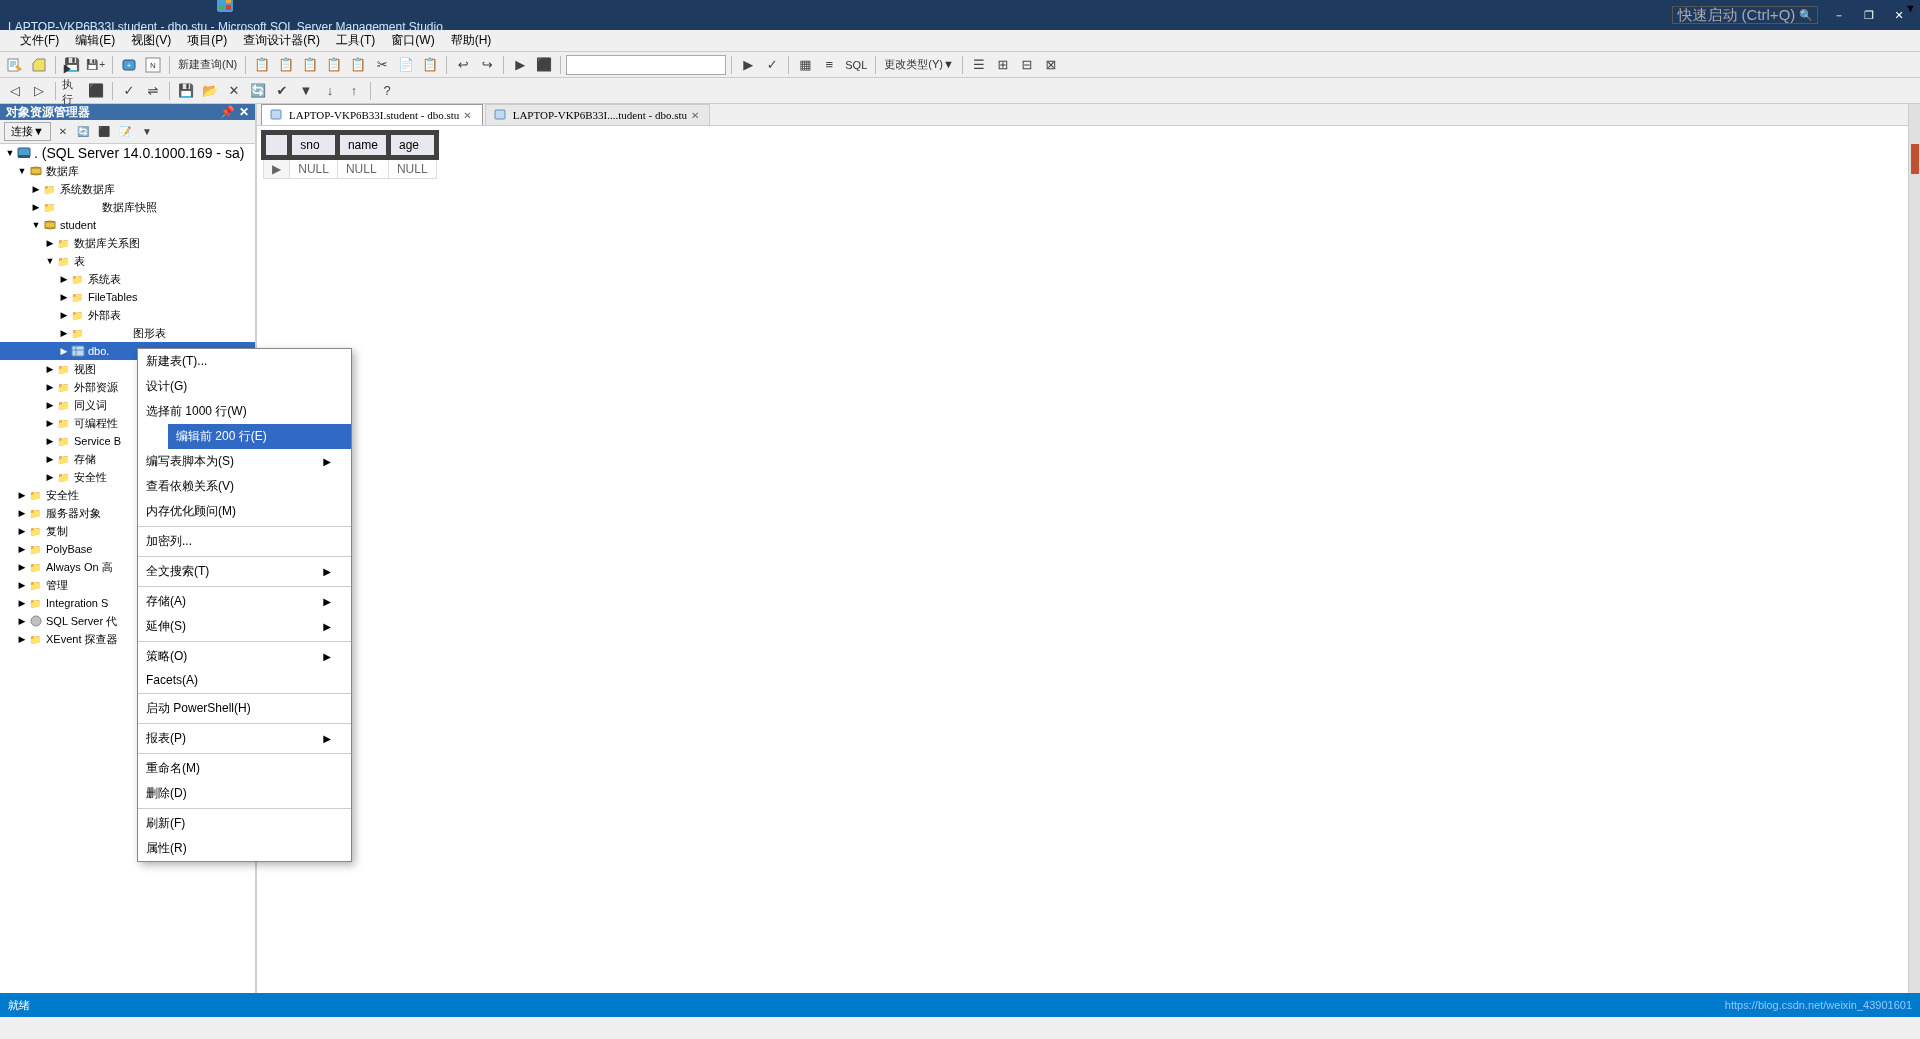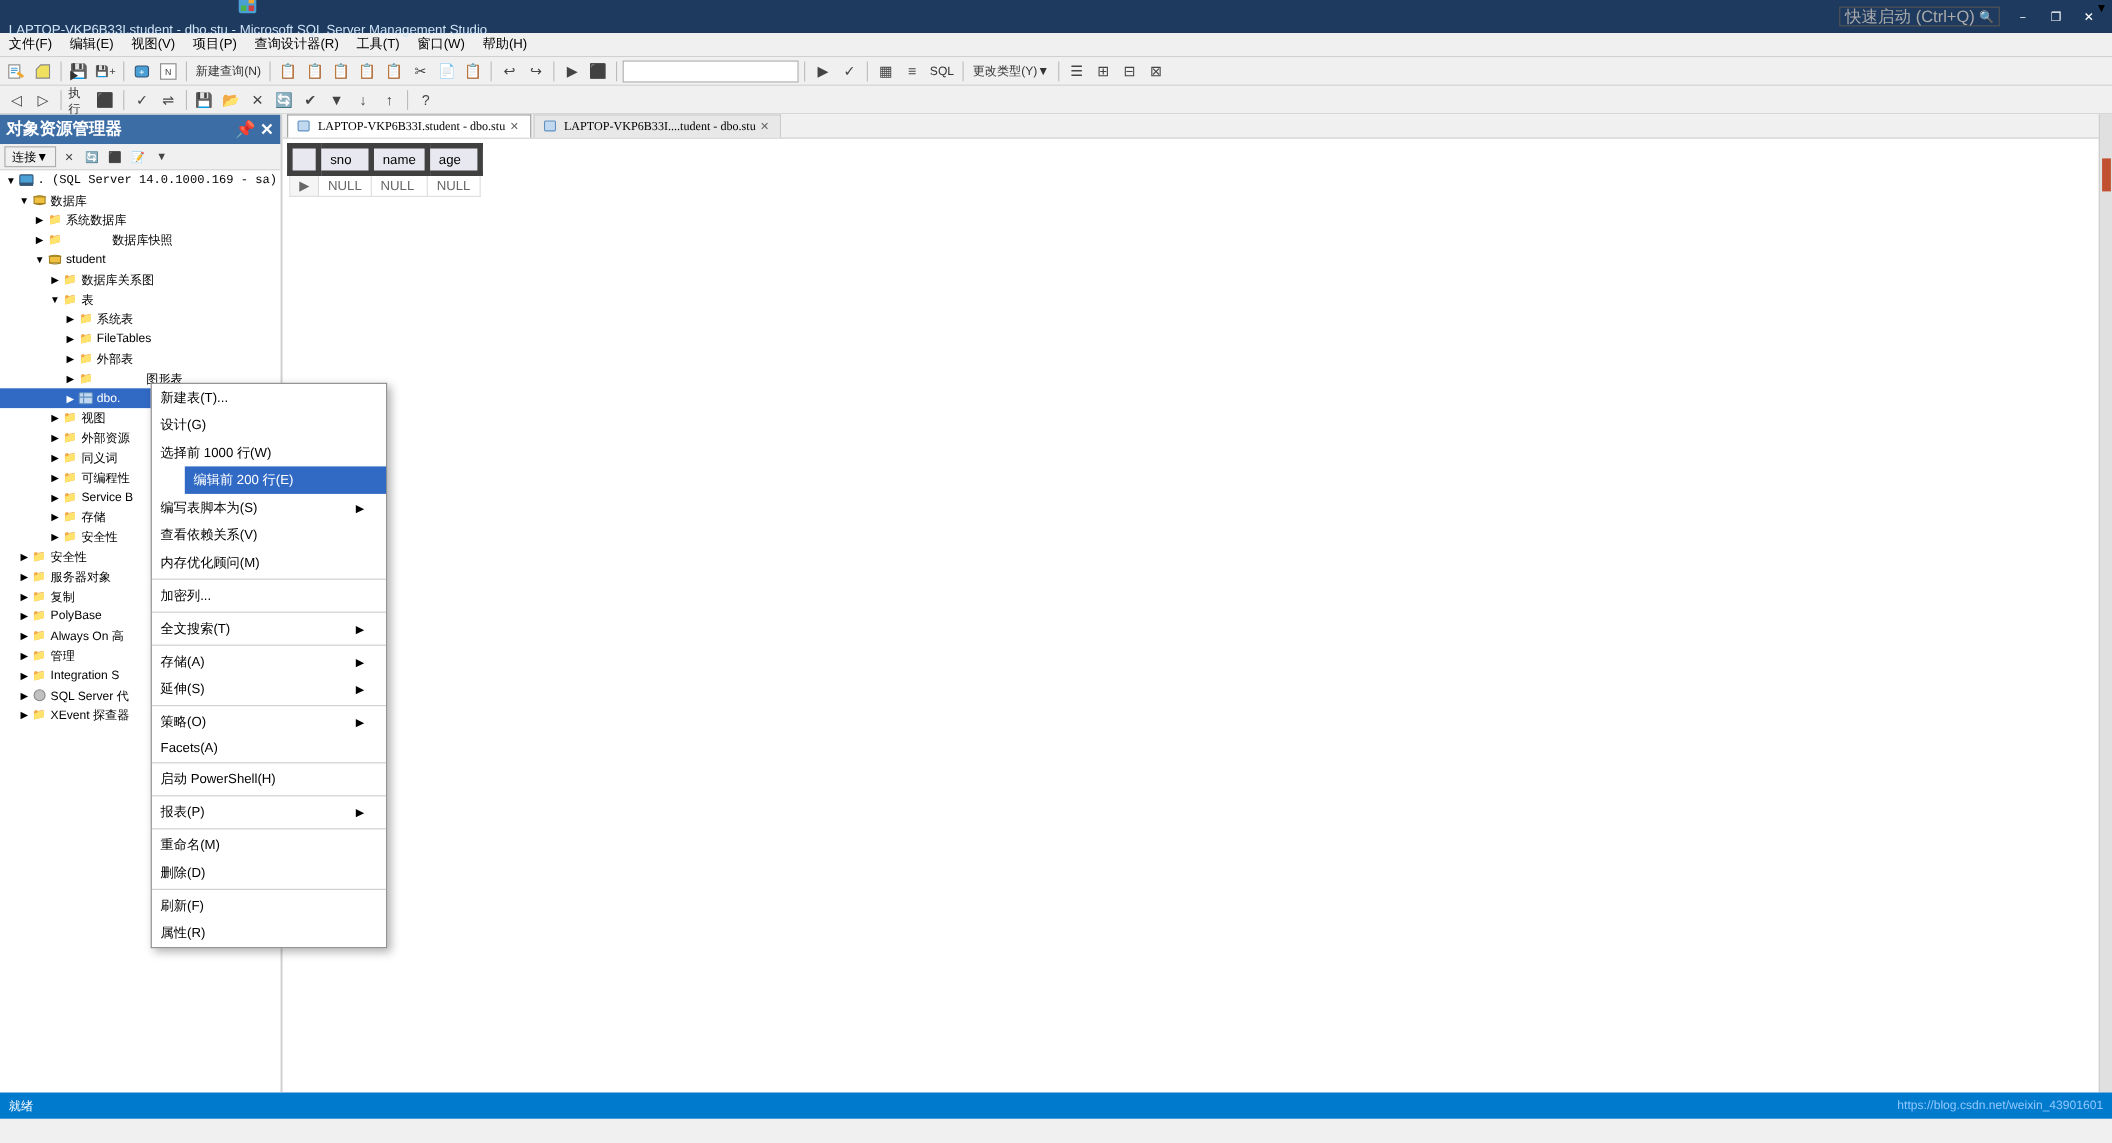--- a/index.html
+++ b/index.html
@@ -20,21 +20,21 @@
     #title-bar .title-text { font-size: 12px; color: #d0e4f7; }
     #title-bar .window-controls { display: flex; gap: 4px; }
     #title-bar .win-btn { width: 26px; height: 20px; display: flex; align-items: center; justify-content: center; cursor: pointer; font-size: 11px; color: white; }
 
     
     #menu-bar {
       background: #f0f0f0;
       border-bottom: 1px solid #ccc;
       height: 22px;
       display: flex;
-      padding: 0 0;
+      padding: 0 12px;
     }
     .menu-item {
       padding: 2px 8px;
       font-size: 12px;
       cursor: pointer;
       color: #000;
     }
 
     
     #toolbar {
@@ -81,26 +81,26 @@
       background: #f5f5f5;
       border-right: 2px solid #d0d0d0;
       display: flex;
       flex-direction: column;
       overflow: hidden;
     }
     #sidebar-header {
       background: #3c6ea5;
       color: white;
       padding: 3px 6px;
-      font-size: 15px;
+      font-size: 12px;
       font-weight: bold;
       display: flex;
       align-items: center;
       justify-content: space-between;
-      height: 27px;
+      height: 16px;
     }
     #sidebar-toolbar {
       background: #f0f0f0;
       border-bottom: 1px solid #ccc;
       height: 24px;
       display: flex;
       align-items: center;
       padding: 0 4px;
       gap: 3px;
     }
@@ -361,21 +361,21 @@
     <div id="sidebar-tree">
 
       <div class="tree-item" style="padding-left:4px;">
         <span class="expand-arrow">▼</span>
         <span class="tree-icon">
           <svg width="14" height="14">
               <rect x="1" y="2" width="12" height="9" rx="1" fill="#4a9fd4" stroke="#357"></rect>
               <rect x="1" y="9" width="12" height="3" fill="#357"></rect>
             </svg>
         </span>
-        <span style="font-size:11px;font-family:Liberation Mono, monospace;">. (SQL Server 14.0.1000.169 - sa)</span>
+        <span style="font-size:14px;">. (SQL Server 14.0.1000.169 - sa)</span>
       </div>
 
       <div class="tree-item" style="padding-left:16px;">
         <span class="expand-arrow">▼</span>
         <span class="tree-icon">
           <svg width="14" height="14">
               <path d="M2 4 Q7 2 12 4 Q7 6 2 4 Z" fill="#f0c040" stroke="#a08020"></path>
               <rect x="2" y="4" width="10" height="6" fill="#f0c040" stroke="#a08020"></rect>
               <path d="M2 10 Q7 12 12 10" fill="none" stroke="#a08020"></path>
             </svg>

